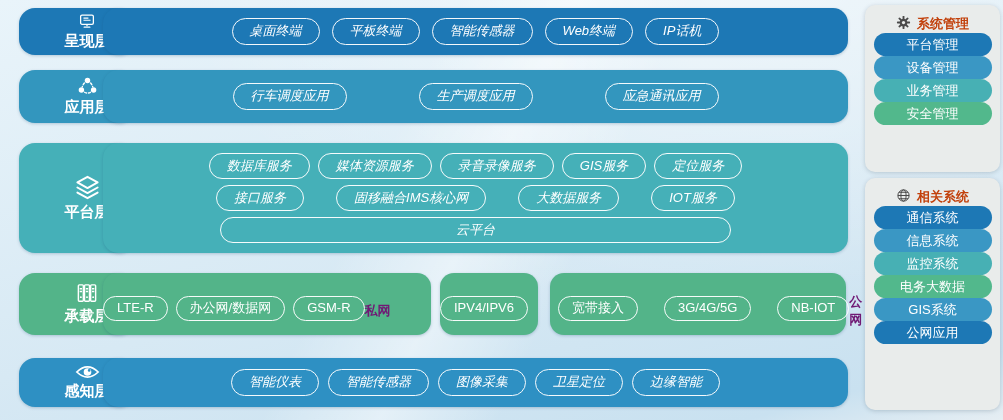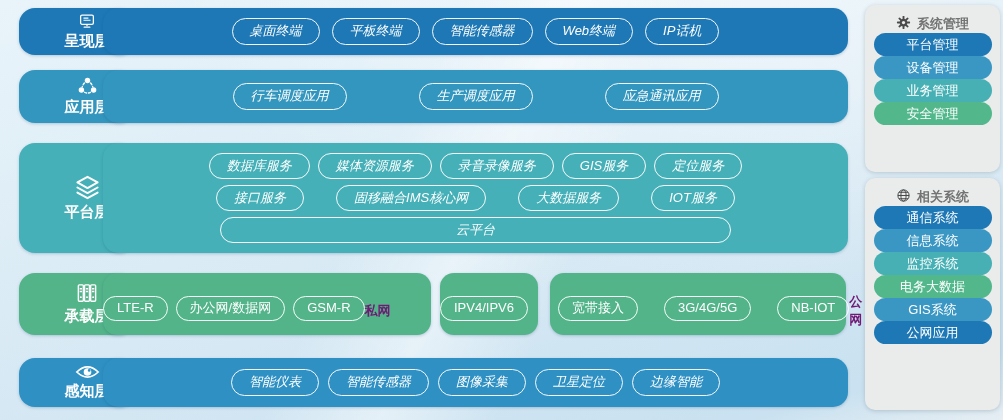--- a/index.html
+++ b/index.html
@@ -48,21 +48,21 @@
   }
   .bearer-group .pill{padding:3px 13px;border-radius:14px;}
   .group-label{color:#701a75;font-weight:bold;font-size:13px;margin-top:4px;}
   
   .panel{
     position:absolute;left:865px;width:135px;background:#e9eceb;border-radius:10px;
     box-shadow:0 1px 4px rgba(90,110,125,.3);
   }
   .panel-header{
     display:flex;align-items:center;justify-content:center;gap:6px;
-    padding-top:10px;color:#737373;font-weight:bold;font-size:13px;
+    padding-top:10px;color:#c2410c;font-weight:bold;font-size:13px;
   }
   .side-item{
     width:118px;height:23px;margin:0 auto 0 auto;border-radius:12px;
     display:flex;align-items:center;justify-content:center;
     color:#fff;font-size:13px;
   }
 </style>
 </head>
 <body>
 

